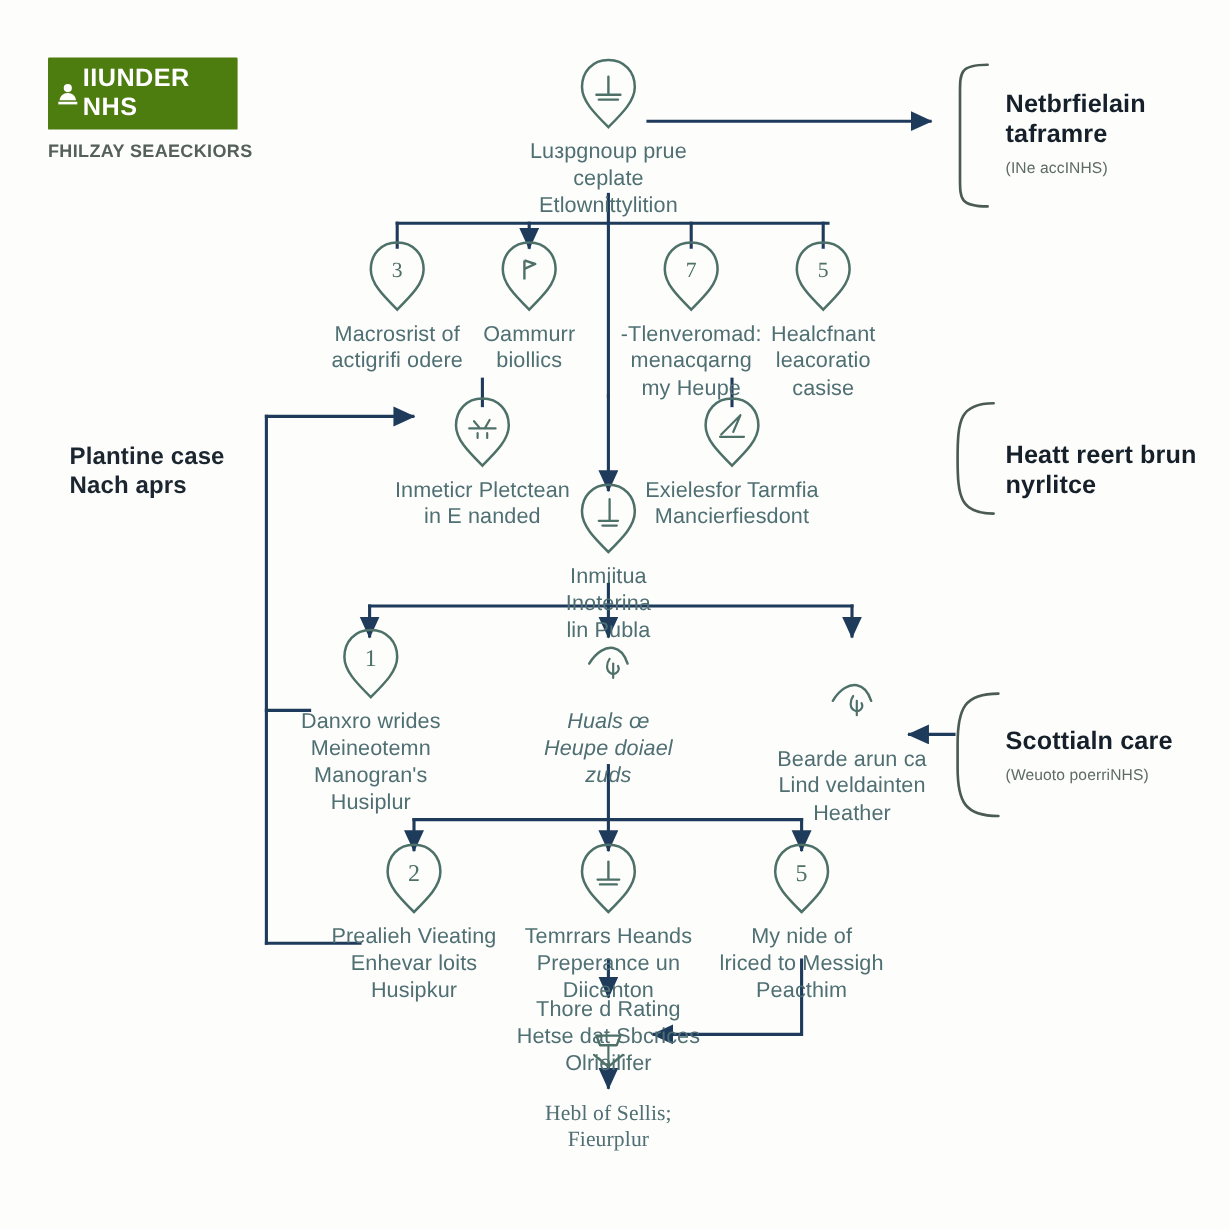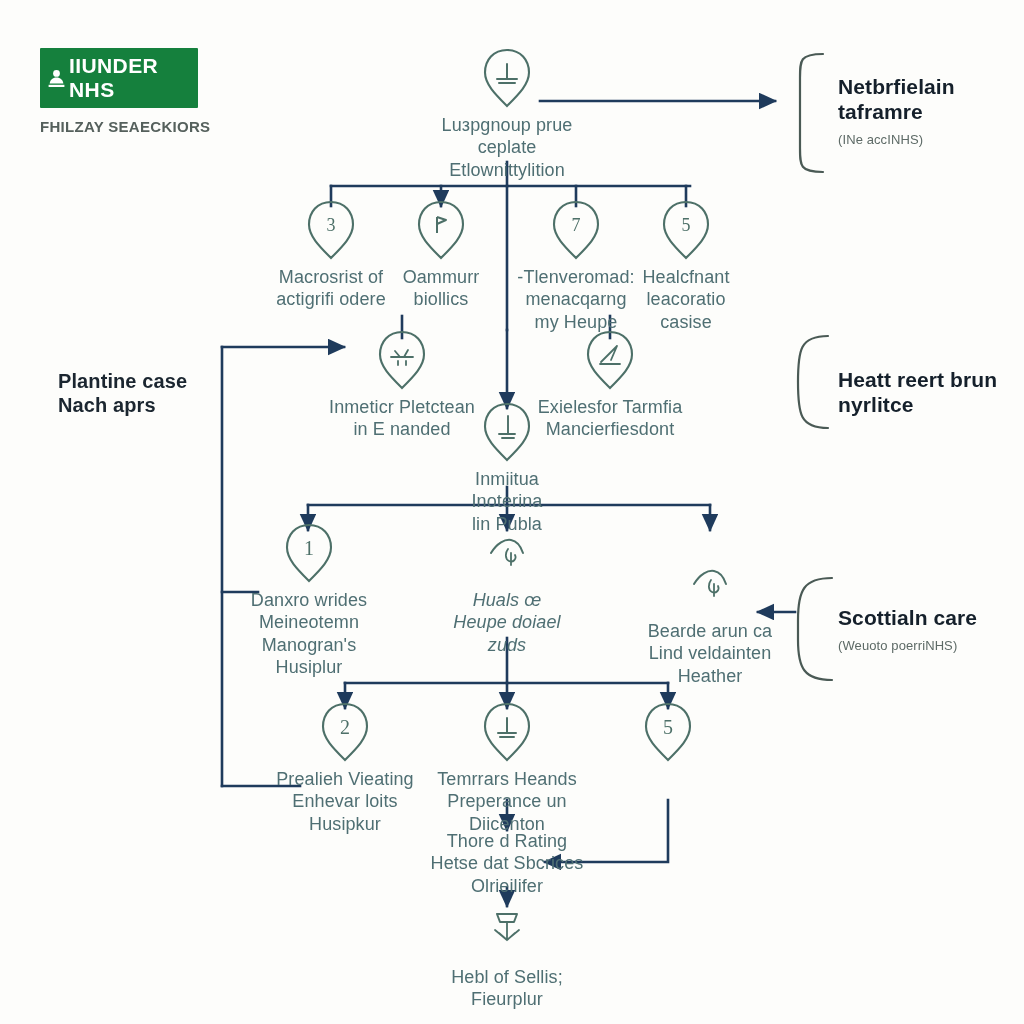--- a/index.html
+++ b/index.html
@@ -10,21 +10,21 @@
     overflow:hidden;
     position:relative;
   }
   #stage{position:absolute;left:0;top:0;width:1024px;height:1024px;}
   #wires{position:absolute;left:0;top:0;width:1024px;height:1024px;pointer-events:none;}
 
   
   .logo-wrap{position:absolute;left:40px;top:48px;}
   .logo-bar{
     display:flex;align-items:center;gap:4px;
-    background:#15803d;color:#ffffff;
+    background:#4d7c0f;color:#ffffff;
     padding:6px 14px 6px 8px;
     font-size:21px;font-weight:bold;letter-spacing:.4px;
     width:136px;box-sizing:content-box;
     border-radius:1px;
   }
   .logo-person{width:17px;height:19px;flex:0 0 auto;}
   .logo-sub{
     margin-top:9px;color:#55605c;
     font-size:15px;font-weight:bold;line-height:1.28;
     letter-spacing:.3px;
@@ -277,29 +277,32 @@
     <div class="node-label">Temrrars Heands
 Preperance un
 Diicenton</div>
   </div>
 
   <div class="node w190" style="left:668px;top:702px;">
     <svg class="pin" viewBox="0 0 52 60">
       <path d="M26,2 C12.5,2 4,12 4,24.5 C4,36 14,46 26,58 C38,46 48,36 48,24.5 C48,12 39.5,2 26,2 Z" fill="none" stroke="#4d7068" stroke-width="2.1"></path>
       <text x="26" y="32" text-anchor="middle" font-size="20" fill="#4d7068" font-family="Liberation Serif, serif">5</text>
     </svg>
+    <div class="node-label">My nide of
+lriced to Messigh
+Peacthim</div>
   </div>
 
   <div class="node w190" style="left:507px;top:828px;text-align:center;">
     <div class="node-label">Thore d Rating
 Hetse dat Sbcrices
 Olrieilifer</div>
   </div>
 
-  <div class="node w160" style="left:507px;top:900px;">
+  <div class="node w160" style="left:507px;top:849px;font-family:Liberation Serif, serif;">
     <svg class="pin" viewBox="0 0 52 60">
       <path d="M16,14 L36,14 L33,22 L19,22 Z" fill="none" stroke="#4d7068" stroke-width="2" stroke-linejoin="round"></path>
       <path d="M26,22 L26,40 M26,40 L18,33 M26,40 L34,33 M14,30 L26,40 L38,30" fill="none" stroke="#4d7068" stroke-width="1.8" stroke-linecap="round"></path>
     </svg>
     <div class="node-label">Hebl of Sellis;
 Fieurplur</div>
   </div>
 
 </div>
 

